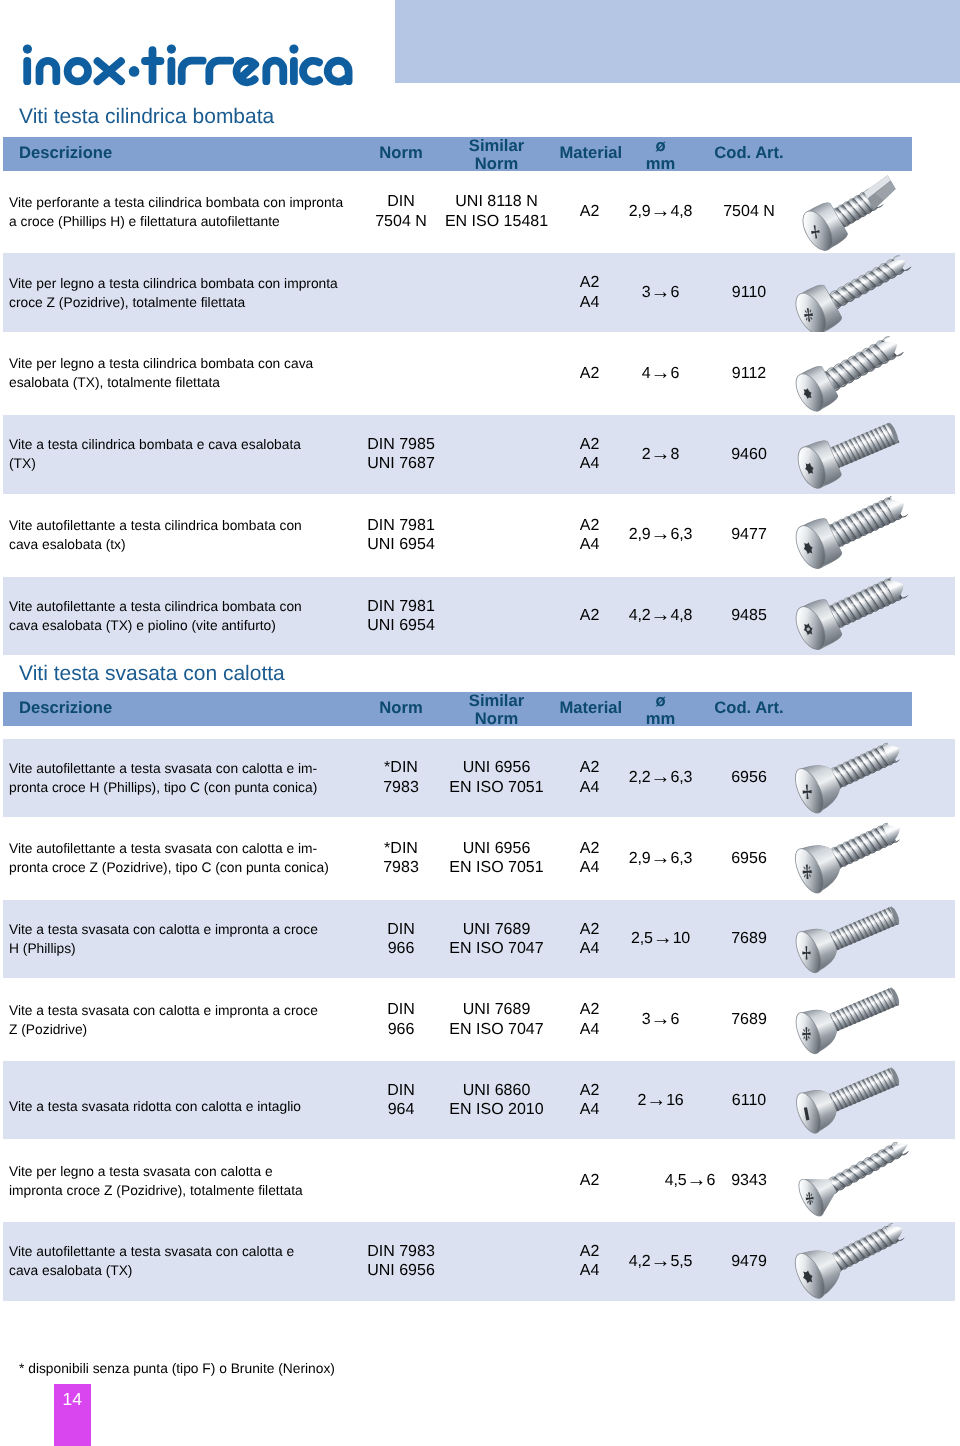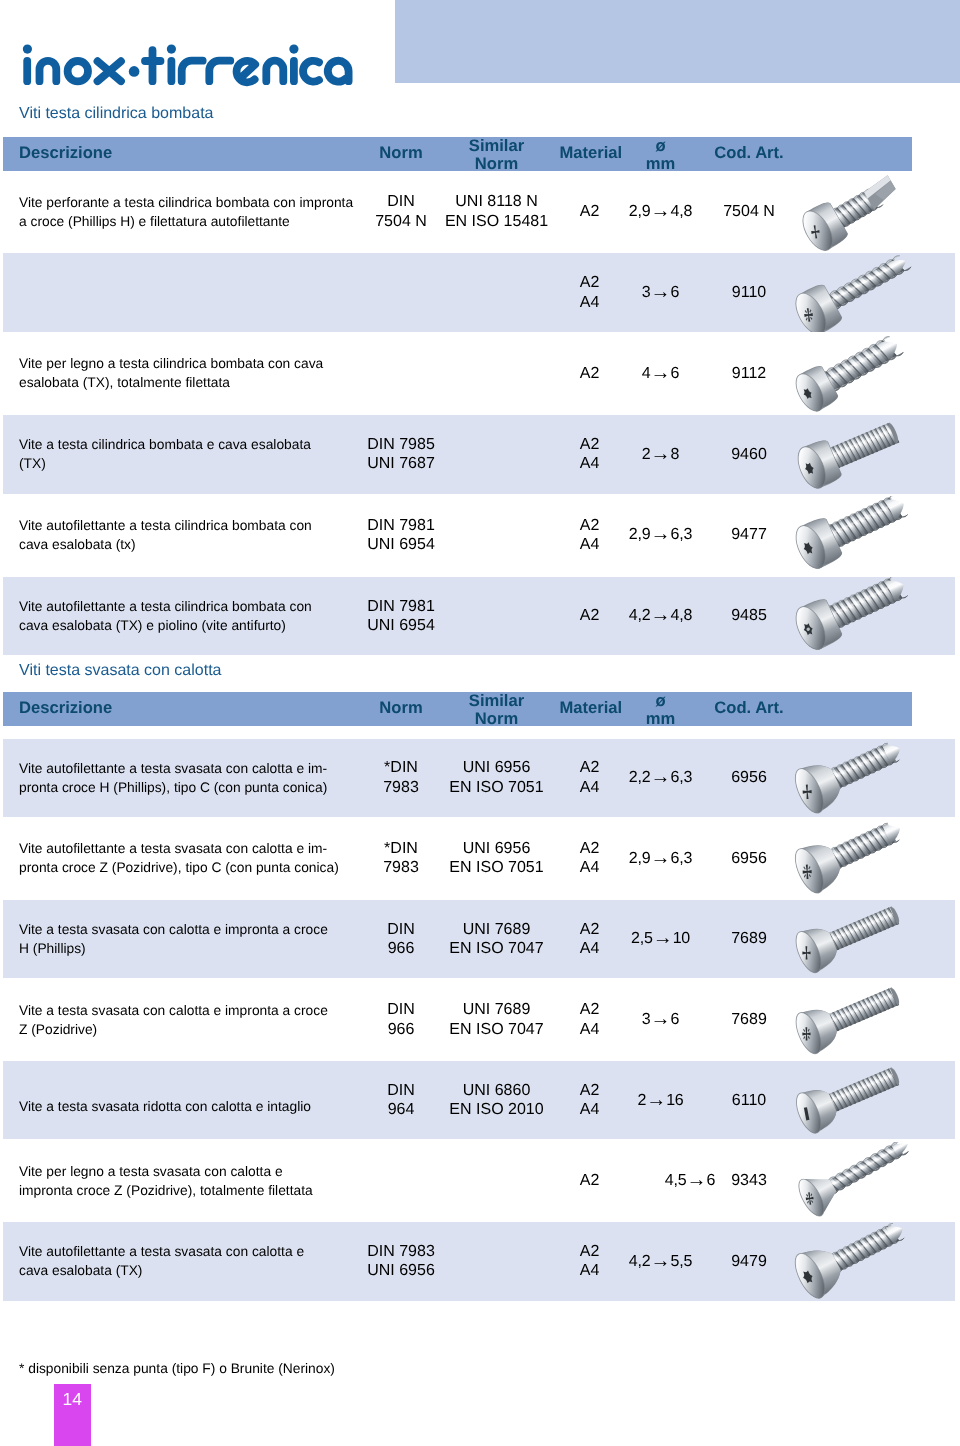--- a/index.html
+++ b/index.html
@@ -12,34 +12,34 @@
   }
   .page{position:relative;width:960px;height:1446px;background:#fff;}
 
   .topband{position:absolute;left:395.4px;top:0;width:564.6px;height:82.5px;background:#b5c6e5;}
 
   .logo{position:absolute;left:0;top:0;}
 
   .sect{position:absolute;left:0;width:960px;}
   .sect-title{
     position:absolute;left:19px;top:0;color:#1a5b90;
-    font-size:16px;font-weight:400;letter-spacing:0;white-space:nowrap;line-height:1;
+    font-size:21px;font-weight:400;letter-spacing:0;white-space:nowrap;line-height:1;
   }
 
   .thead{
     position:absolute;left:3px;width:909px;height:34px;background:#82a0d0;color:#0c4a6e;
   }
   .thead .cell{position:absolute;font-size:16.6px;font-weight:bold;line-height:1;white-space:nowrap;}
   .thead .one{top:8.1px;}
   .thead .stack{top:0.3px;line-height:18.2px;text-align:center;}
 
   .row{position:absolute;left:3px;width:952px;height:80px;}
   .row.alt{background:#dbe1f0;}
   .cellwrap{position:absolute;top:0;height:80px;display:flex;align-items:center;}
-  .desc{left:16px;font-size:13.8px;color:#000;line-height:19px;}
+  .desc{left:6px;font-size:13.8px;color:#000;line-height:19px;}
   .colctr{justify-content:center;text-align:center;font-size:16px;color:#000;line-height:19.5px;}
   .dia .arw{font-size:20px;line-height:0;position:relative;top:1px;letter-spacing:0;}
   .dia{white-space:nowrap;letter-spacing:-0.2px;}
 
   .footnote{position:absolute;left:19px;top:1361px;font-size:13.8px;color:#000;}
   .pagenum{position:absolute;left:54px;top:1384px;width:36.5px;height:62px;background:#d946ef;}
   .pagenum span{position:absolute;left:0;top:4.5px;width:36.5px;text-align:center;color:#fff;font-size:17.5px;}
   .screw{position:absolute;top:0;}
   .row .screw{left:auto;}
 </style>
@@ -182,20 +182,26 @@
             <path d="M-0.59296 -20.928 C7.6736 -21.364 16.2192 -20.056 16.916800000000002 -17.44 L16.916800000000002 17.44 C16.2192 20.056 7.6736 21.364 -0.59296 20.928 a10.2024 20.928 0 0 1 0 -41.856 z" fill="url(#bkg0)"></path>
             <ellipse cx="-7.412000000000001" cy="0" rx="11.336" ry="21.8" fill="url(#hdg0)"></ellipse>
             <ellipse cx="-7.412000000000001" cy="0" rx="11.336" ry="21.8" fill="none" stroke="#7c838a" stroke-width=".9" opacity=".7"></ellipse>
             <g transform="translate(-9.905920000000002,0) rotate(22) scale(0.62,1)" fill="#2b3035">
               <path d="M-1.4388 -6.54 L1.4388 -6.54 L0.7194 -0.7194 L6.54 -1.4388 L6.54 1.4388 L0.7194 0.7194 L1.4388 6.54 L-1.4388 6.54 L-0.7194 0.7194 L-6.54 1.4388 L-6.54 -1.4388 L-0.7194 -0.7194 Z"></path>
             </g>
           </g>
         </svg>
       </div>
       <div class="row alt" style="top:253.35px;height:78.6px">
+        <div class="cellwrap desc" style="width:345px;height:78.6px">
+          <div>
+            <div>Vite per legno a testa cilindrica bombata con impronta</div>
+            <div>croce Z (Pozidrive), totalmente filettata</div>
+          </div>
+        </div>
         <div class="cellwrap colctr" style="left:343px;width:110px;text-align:center;height:78.6px">
           <div>
             <div></div>
             <div></div>
           </div>
         </div>
         <div class="cellwrap colctr" style="left:423.5px;width:140px;text-align:center;height:78.6px">
           <div>
             <div></div>
             <div></div>

